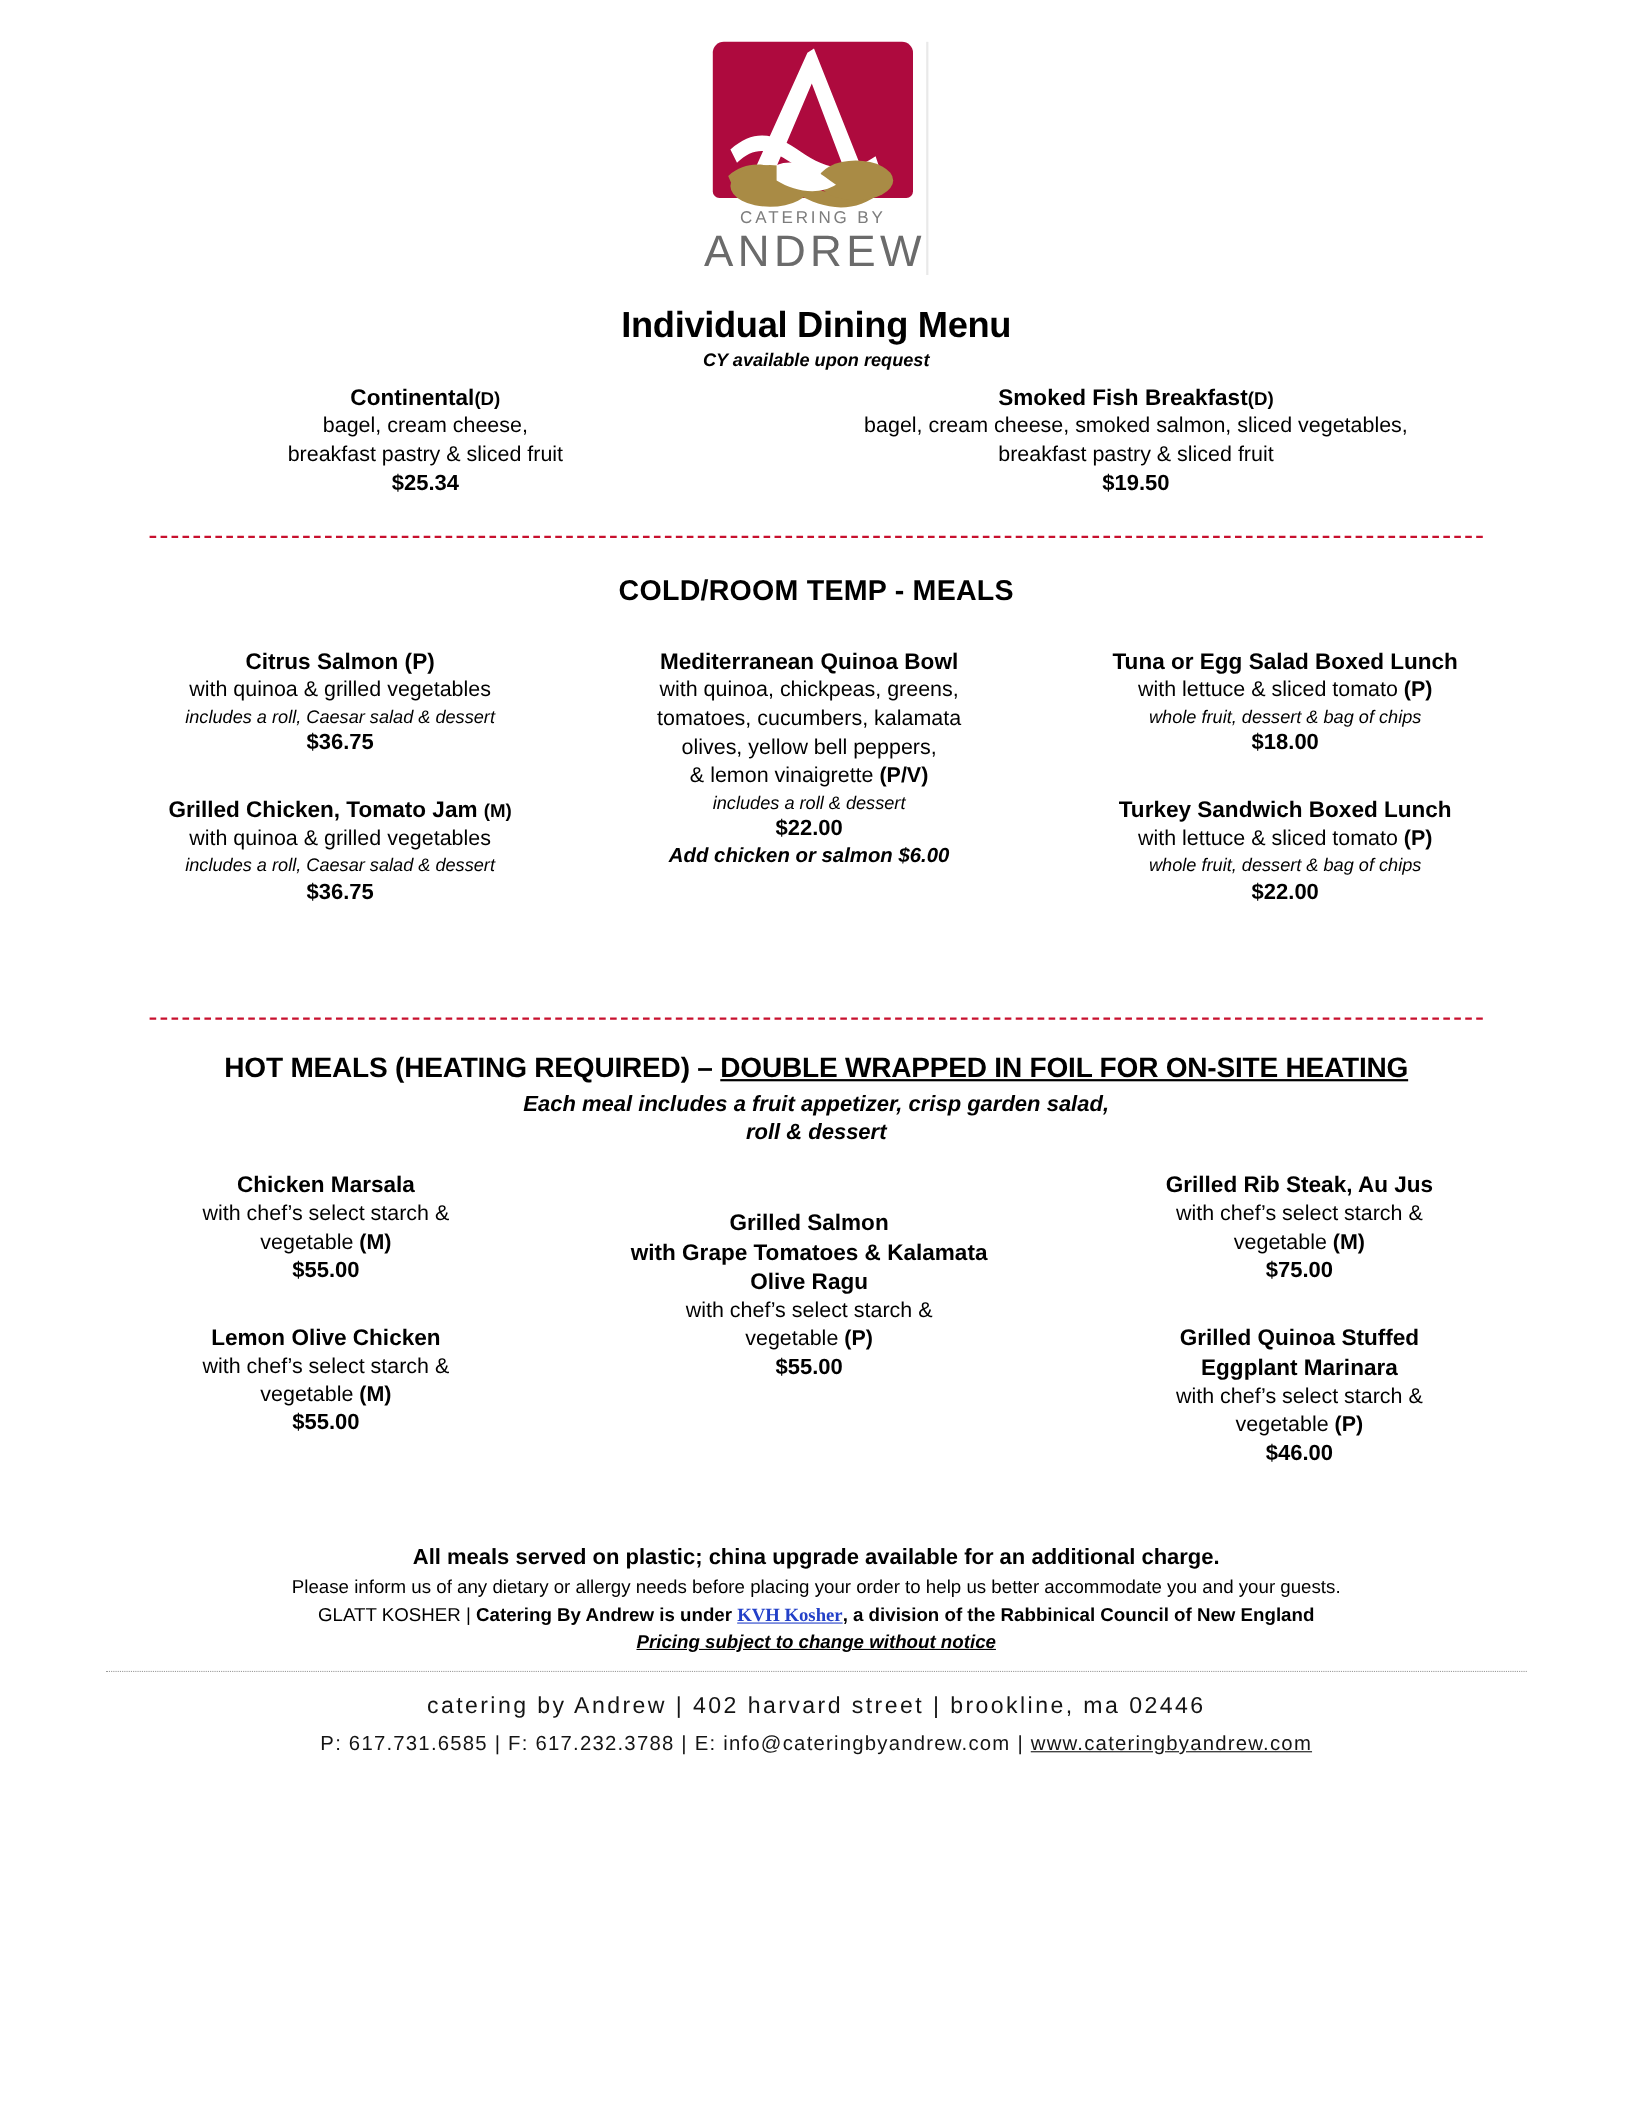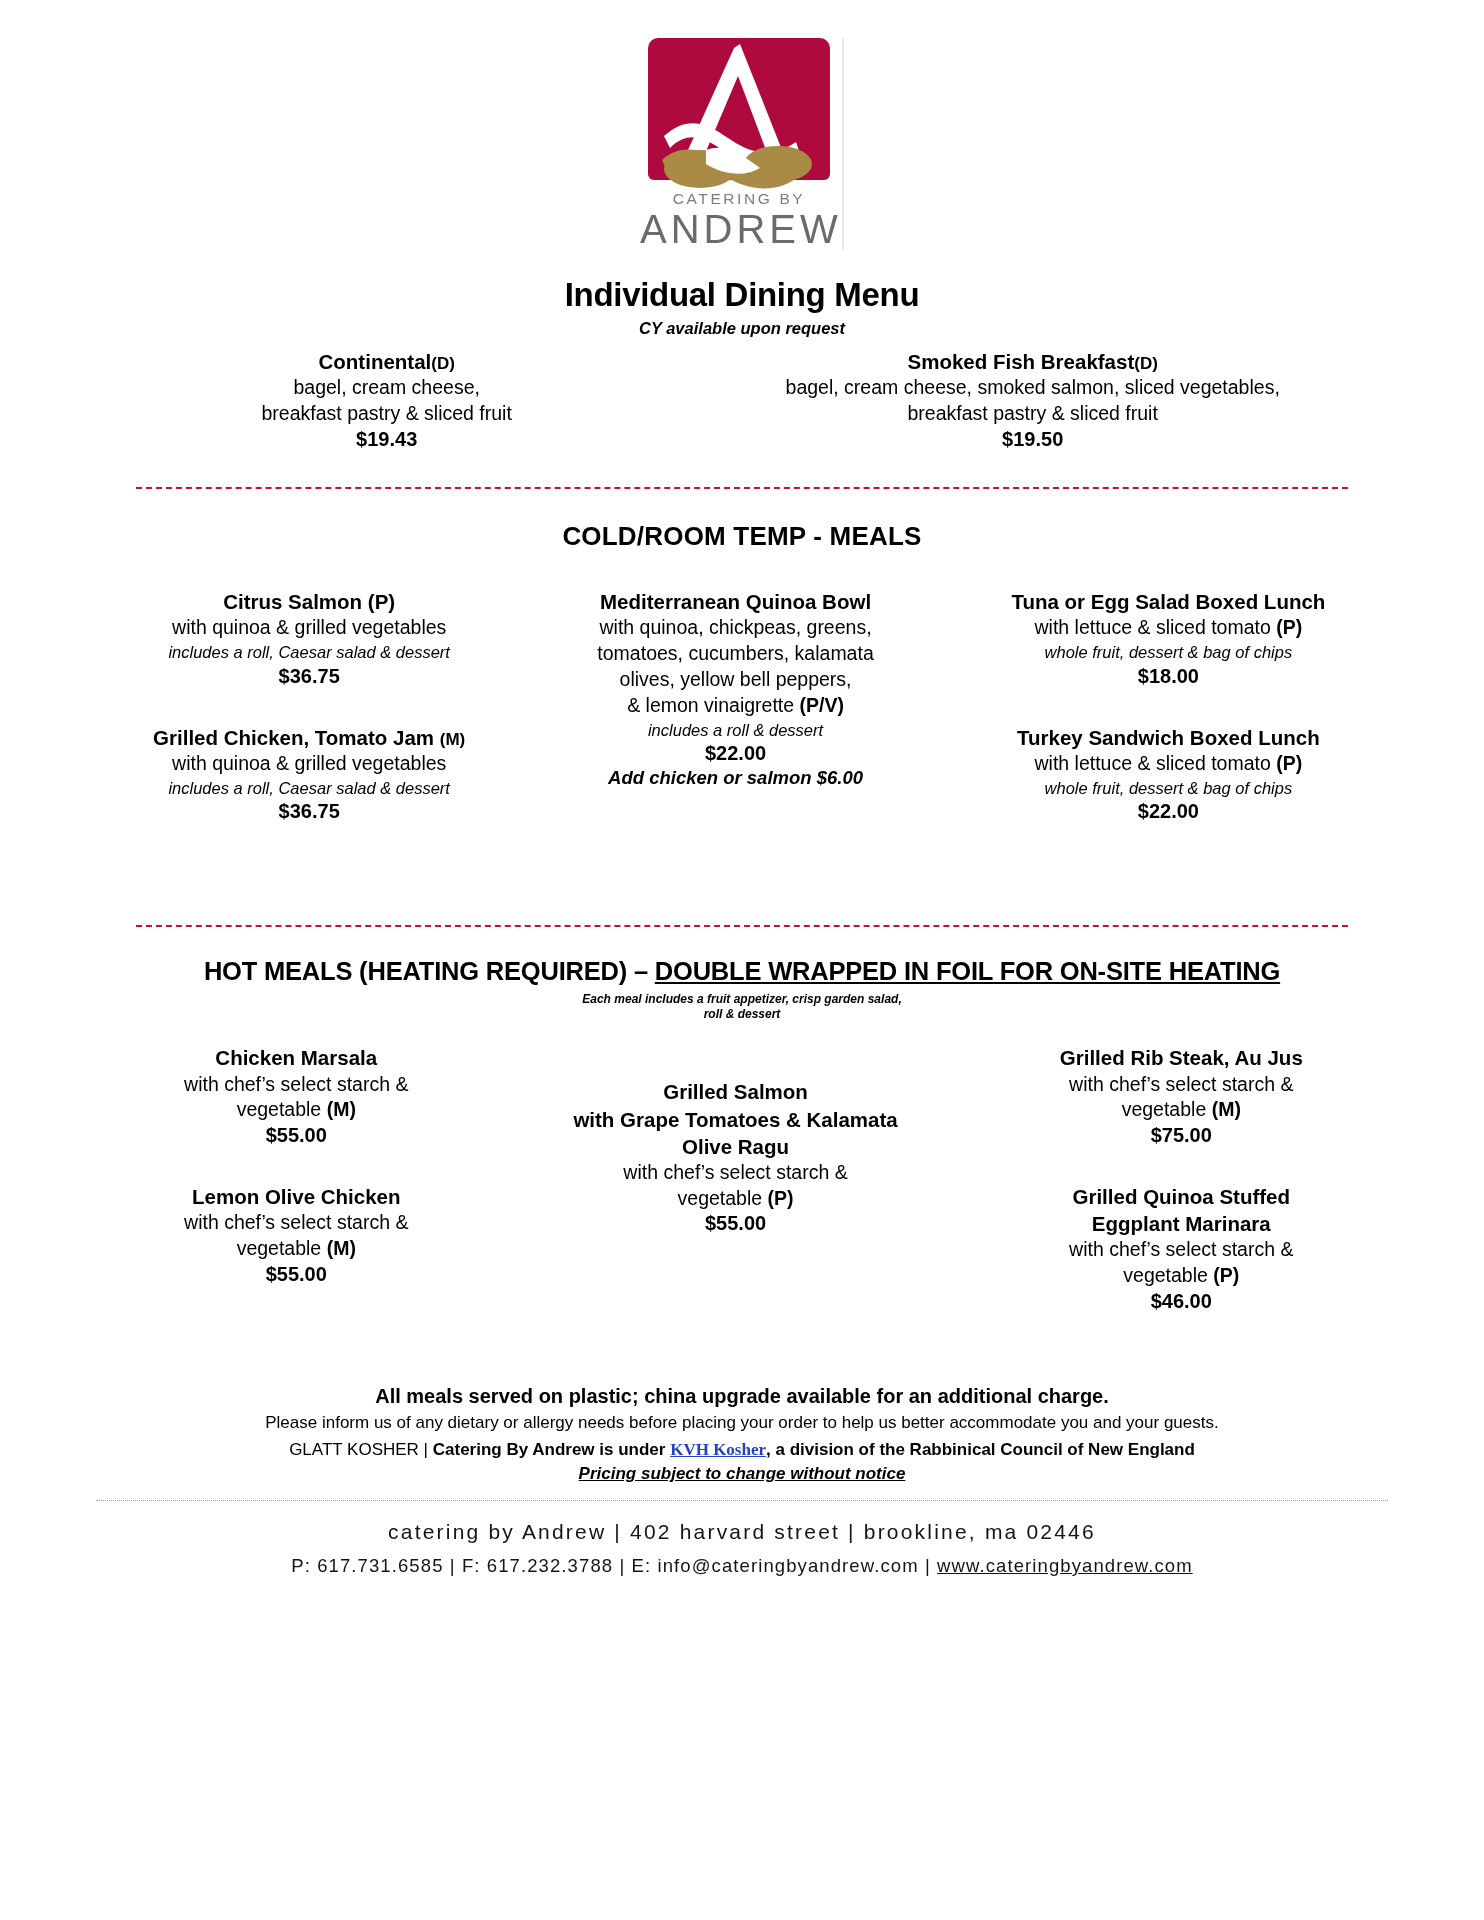--- a/index.html
+++ b/index.html
@@ -92,21 +92,21 @@
   .hot-head {
     text-align: center;
     font-size: 25.5px;
     font-weight: bold;
     margin-top: 30px;
     letter-spacing: -0.2px;
   }
   .hot-head u { text-decoration: underline; text-underline-offset: 2px; }
   .hot-note {
     text-align: center;
-    font-size: 12px;
+    font-size: 20px;
     font-style: italic;
     font-weight: bold;
     margin-top: 6px;
     line-height: 1.25;
   }
 
   
   .dash-rule {
     height: 0;
     border-top: 2px dashed #c8102e;
@@ -253,21 +253,21 @@
 
   <div class="sub-note">CY available upon request</div>
 
   <div class="breakfast-cols">
     <div class="bk-left">
       <div class="item-name">
         <span>Continental</span><span class="tag">(D)</span>
       </div>
       <div class="item-desc">bagel, cream cheese,</div>
       <div class="item-desc">breakfast pastry &amp; sliced fruit</div>
-      <div class="item-price">$19.43</div>
+      <div class="item-price">$25.34</div>
     </div>
     <div class="bk-right">
       <div class="item-name">
         <span>Smoked Fish Breakfast</span><span class="tag">(D)</span>
       </div>
       <div class="item-desc">bagel, cream cheese, smoked salmon, sliced vegetables,</div>
       <div class="item-desc">breakfast pastry &amp; sliced fruit</div>
       <div class="item-price">$19.50</div>
     </div>
   </div>

